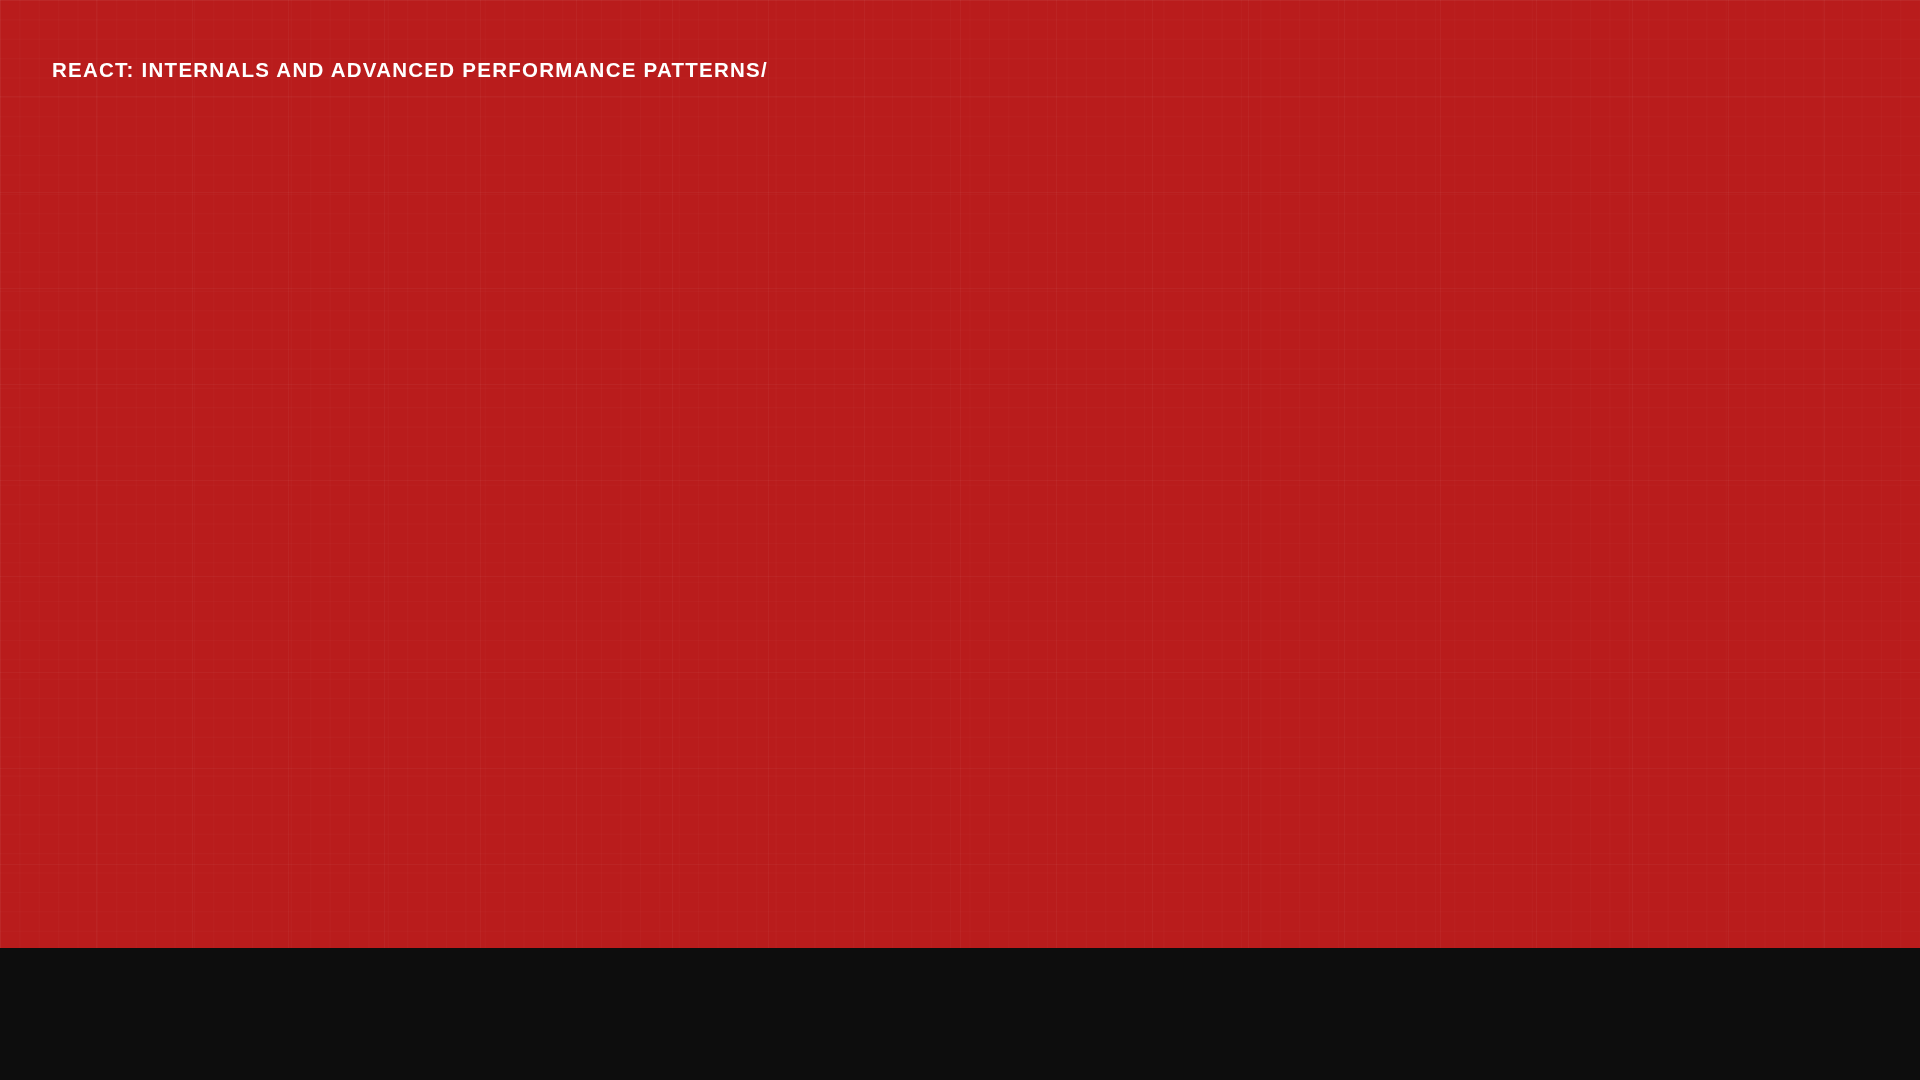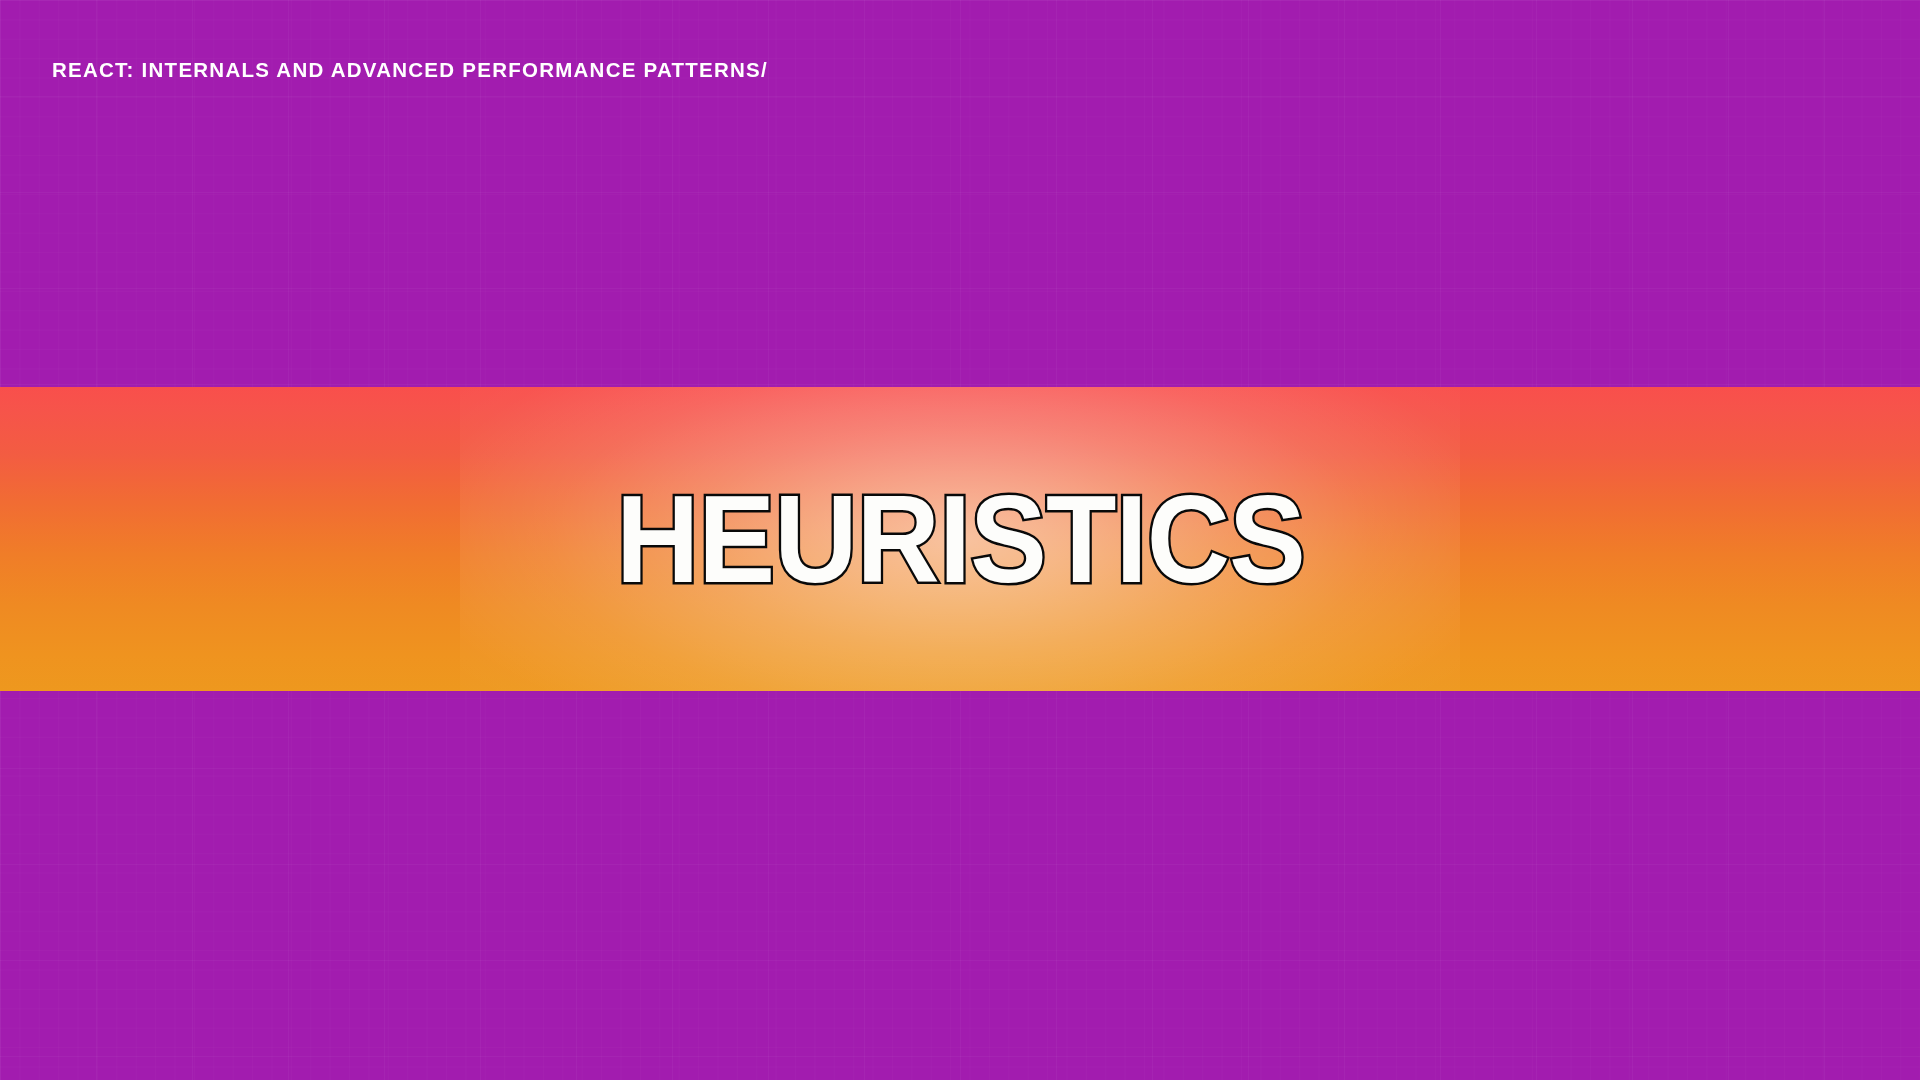--- a/index.html
+++ b/index.html
@@ -13,22 +13,22 @@
   body {
     background-color: #0d0d0d;
     font-family: "Liberation Sans", sans-serif;
     position: relative;
   }
 
   
   .slide {
     position: relative;
     width: 1920px;
-    height: 1080px;
-    background-color: #a21caf;
+    height: 948px;
+    background-color: #b91c1c;
     overflow: hidden;
   }
 
   
   .grid-overlay {
     position: absolute;
     inset: 0;
     background-image:
       linear-gradient(to right, rgba(255,255,255,0.035) 1px, transparent 1px),
       linear-gradient(to bottom, rgba(255,255,255,0.035) 1px, transparent 1px),
@@ -141,21 +141,14 @@
 </style>
 </head>
 <body>
 
 <div class="slide">
 
   <div class="grid-overlay"></div>
 
   <div class="deck-title">REACT: INTERNALS AND ADVANCED PERFORMANCE PATTERNS/</div>
 
-  <div class="banner">
-    <div class="banner-gradient"></div>
-    <div class="banner-glow"></div>
-    <div class="headline-wrap">
-      <div class="headline">HEURISTICS</div>
-    </div>
-  </div>
 
 </div>
 
 </body></html>

